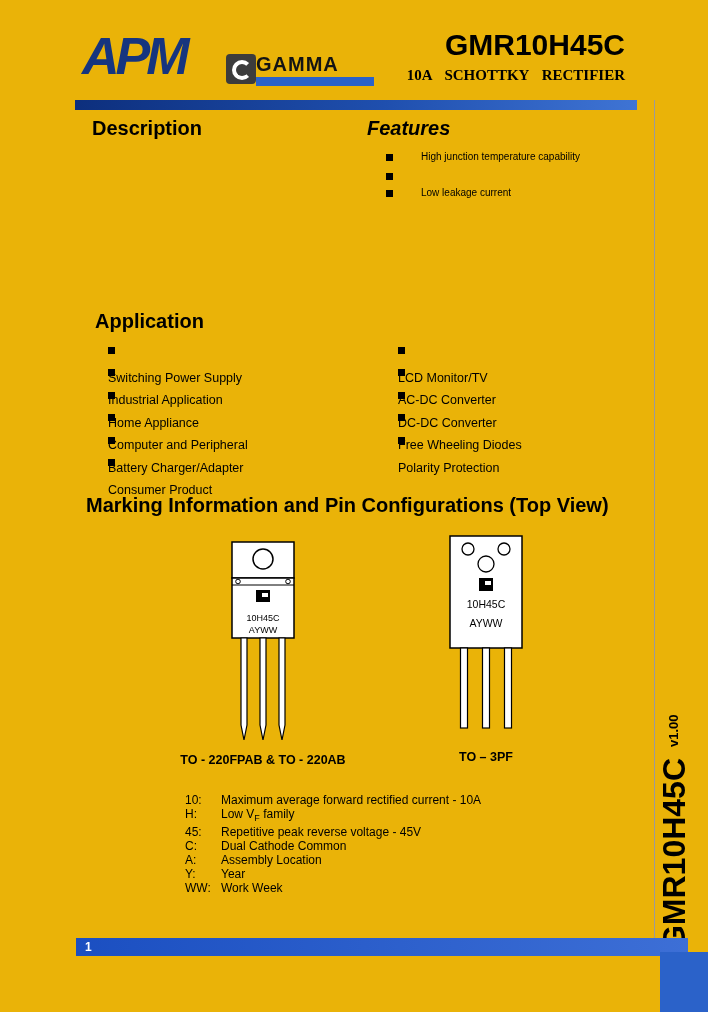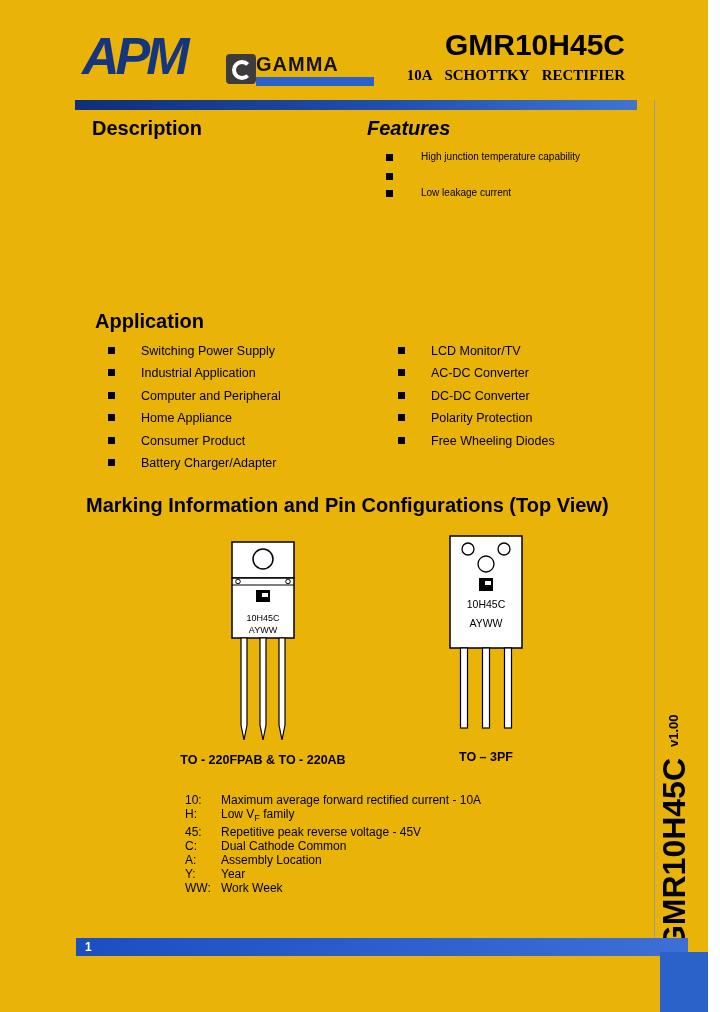--- a/index.html
+++ b/index.html
@@ -30,21 +30,21 @@
   .desc-body{position:absolute;left:92px;top:143px;width:278px;font-size:12.5px;line-height:1.2;}
   .features-heading{position:absolute;left:367px;top:117px;font-style:italic;}
   .features-list{position:absolute;left:386px;top:151px;width:252px;}
   .feature-item{display:flex;gap:28px;margin-bottom:7px;font-size:10px;line-height:1.18;}
   .bullet{flex:0 0 auto;width:7px;height:7px;background:#000;margin-top:3px;}
   .feature-text{width:225px;}
   .apps-heading{position:absolute;left:95px;top:310px;}
   .apps-col{position:absolute;top:344px;}
   .apps-left{left:108px;}
   .apps-right{left:398px;}
-  .app-item{display:flex;gap:26px;height:22.4px;font-size:12.5px;align-items:flex-start;}
+  .app-item{display:flex;gap:17px;height:22.4px;font-size:12.5px;align-items:flex-start;flex-direction:column;}
   .app-item .bullet{margin-top:3px;}
   .marking-heading{position:absolute;left:86px;top:494px;}
   
   .pkg-left{position:absolute;left:230px;top:540px;}
   .pkg-right{position:absolute;left:448px;top:534px;}
   .pkg-label{position:absolute;font-size:12.5px;font-weight:bold;text-align:center;}
   .pkg-left-label{left:148px;top:753px;width:230px;}
   .pkg-right-label{left:420px;top:750px;width:132px;}
   svg text{font-family:"Liberation Sans",sans-serif;}
   
@@ -107,56 +107,56 @@
     <div class="app-item">
       <span class="bullet"></span>
       <span>Switching Power Supply</span>
     </div>
     <div class="app-item">
       <span class="bullet"></span>
       <span>Industrial Application</span>
     </div>
     <div class="app-item">
       <span class="bullet"></span>
+      <span>Home Appliance</span>
+    </div>
+    <div class="app-item">
+      <span class="bullet"></span>
       <span>Computer and Peripheral</span>
     </div>
     <div class="app-item">
       <span class="bullet"></span>
-      <span>Home Appliance</span>
+      <span>Battery Charger/Adapter</span>
     </div>
     <div class="app-item">
       <span class="bullet"></span>
       <span>Consumer Product</span>
     </div>
-    <div class="app-item">
-      <span class="bullet"></span>
-      <span>Battery Charger/Adapter</span>
-    </div>
   </div>
 
   <div class="apps-col apps-right">
     <div class="app-item">
       <span class="bullet"></span>
       <span>LCD Monitor/TV</span>
     </div>
     <div class="app-item">
       <span class="bullet"></span>
       <span>AC-DC Converter</span>
     </div>
     <div class="app-item">
       <span class="bullet"></span>
       <span>DC-DC Converter</span>
     </div>
     <div class="app-item">
       <span class="bullet"></span>
+      <span>Free Wheeling Diodes</span>
+    </div>
+    <div class="app-item">
+      <span class="bullet"></span>
       <span>Polarity Protection</span>
-    </div>
-    <div class="app-item">
-      <span class="bullet"></span>
-      <span>Free Wheeling Diodes</span>
     </div>
   </div>
 
   <div class="h-sec marking-heading">Marking Information and Pin Configurations (Top View)</div>
 
   <svg class="pkg-left" width="66" height="205" viewBox="0 0 66 205">
     <rect x="2" y="2" width="62" height="36" fill="#fff" stroke="#000" stroke-width="1.5"></rect>
     <circle cx="33" cy="19" r="10" fill="none" stroke="#000" stroke-width="1.5"></circle>
     <rect x="2" y="38" width="62" height="60" fill="#fff" stroke="#000" stroke-width="1.5"></rect>
     <line x1="2" y1="45" x2="64" y2="45" stroke="#000" stroke-width="1"></line>

